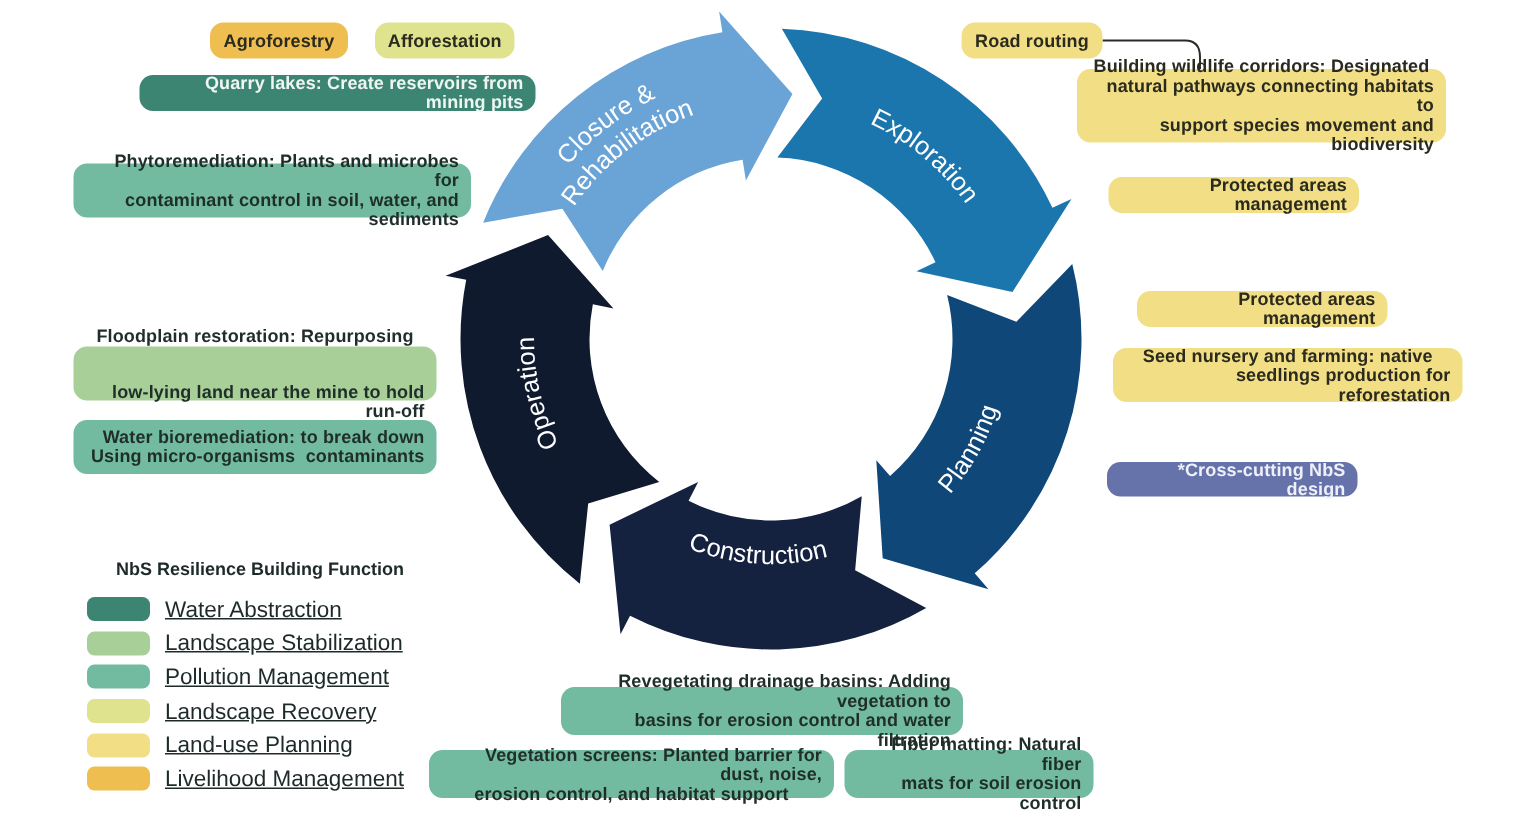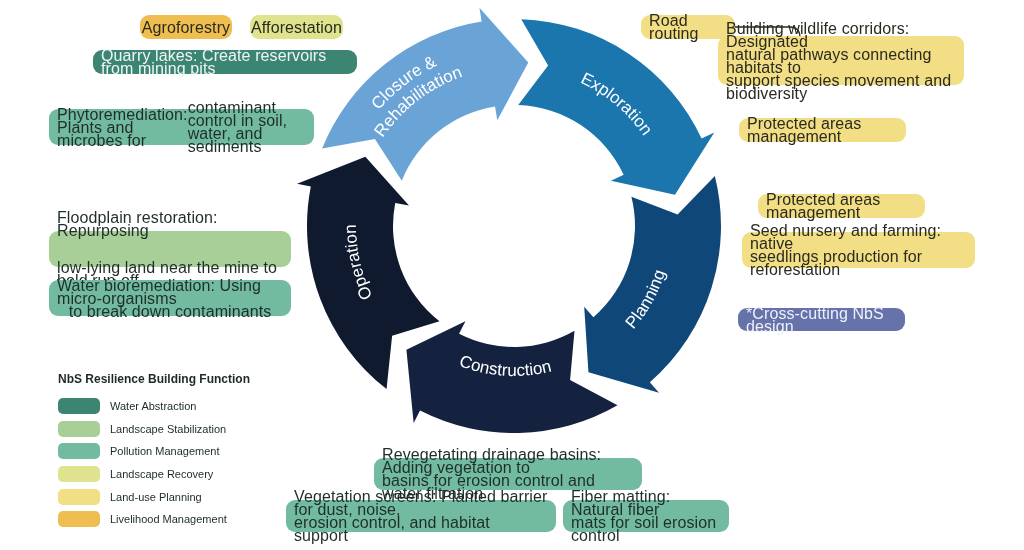--- a/index.html
+++ b/index.html
@@ -1,33 +1,33 @@
 <!DOCTYPE html>
 <html><head>
 <meta charset="utf-8">
 <style>
   html, body { margin: 0; padding: 0; background: #ffffff; }
   body { width: 1024px; height: 550px; position: relative; overflow: hidden;
          font-family: "Liberation Sans", "DejaVu Sans", sans-serif; color: #1e2a2a; }
-  .pill { position: absolute; border-radius: 9px; font-size: 16px; line-height: 13px;
-          text-align: left; display: flex; align-items: center; justify-content: center;
-          box-sizing: border-box; padding: 2px 8px; font-weight: 400; letter-spacing: 0.1px; }
+  .pill { position: absolute; border-radius: 9px; font-size: 12px; line-height: 13px;
+          text-align: right; display: flex; align-items: center; justify-content: center;
+          box-sizing: border-box; padding: 2px 8px; font-weight: 700; letter-spacing: 0.1px; }
   .c-water { background: #3d8573; color: #eef6f3; }
   .c-poll  { background: #72bba0; color: #1f2e2a; }
   .c-stab  { background: #a9cf98; color: #1f2e2a; gap: 24px; }
   .c-recov { background: #dfe38e; color: #2a2a1e; }
   .c-land  { background: #f2df85; color: #2a2a1e; }
   .c-live  { background: #efbe50; color: #2a2a1e; }
   .c-cross { background: #6672aa; color: #eef0fa; }
   #ring { position: absolute; left: 0; top: 0; }
   .legend { position: absolute; left: 58px; top: 372px; }
   .legend-title { font-size: 12px; font-weight: bold; color: #1e2a2a; margin-bottom: 9px; text-align: right; }
   .legend-row { display: flex; align-items: center; height: 22.6px; }
   .swatch { width: 42px; height: 16px; border-radius: 5px; margin-right: 10px; }
-  .legend-label { font-size: 11px; color: #1e2a2a; }
+  .legend-label { font-size: 15px; color: #1e2a2a; text-decoration: underline; }
 </style>
 </head>
 <body>
 
 <svg id="ring" width="1024" height="550">
   <defs>
     <path id="tp-closure" d="M 346.73471350010834 165.12041448803097 A 178 178 0 0 1 498.48627779091686 48.67734373966928"></path>
     <path id="tp-closure2" d="M 365.52856591582645 171.96081735454436 A 158 158 0 0 1 500.22939264587 68.6012377015042"></path>
     <path id="tp-exploration" d="M 535.9893499516904 69.53764513883189 A 158 158 0 0 1 664.2669295746342 177.1753148887583"></path>
     <path id="tp-planning" d="M 593 362.8320137979413 A 158 158 0 0 0 671.9037506690172 220.48587952100485"></path>
@@ -54,37 +54,37 @@
 
 <div class="pill c-live" style="left:140px;top:15px;width:92px;height:24px;">
     <span>Agroforestry</span>
   </div>
 <div class="pill c-recov" style="left:250px;top:15px;width:93px;height:24px;">
     <span>Afforestation</span>
   </div>
 <div class="pill c-water" style="left:81px;top:50px;width:264px;height:24px;margin-left:12px;">
     <span>Quarry lakes: Create reservoirs from mining pits</span>
   </div>
-<div class="pill c-poll" style="left:49px;top:109px;width:265px;height:36px;flex-direction:row;">
+<div class="pill c-poll" style="left:49px;top:109px;width:265px;height:36px;flex-direction:column;">
   <span>Phytoremediation: Plants and microbes for</span>
   <span>contaminant control in soil, water, and sediments</span>
 </div>
 <div class="pill c-stab" style="left:49px;top:231px;width:242px;height:36px;flex-direction:column;">
   <span>Floodplain restoration: Repurposing</span>
   <span>low-lying land near the mine to hold run-off</span>
 </div>
-<div class="pill c-poll" style="left:49px;top:280px;width:242px;height:36px;flex-direction:column;">
+<div class="pill c-poll" style="left:49px;top:280px;width:242px;height:36px;flex-direction:row;">
   <span>Water bioremediation: Using micro-organisms</span>
   <span>to break down contaminants</span>
 </div>
 
 <div class="pill c-land" style="left:641px;top:15px;width:94px;height:24px;">
     <span>Road routing</span>
   </div>
-<div class="pill c-land" style="left:718px;top:36px;width:246px;height:49px;flex-direction:column;">
+<div class="pill c-land" style="left:718px;top:46px;width:246px;height:49px;flex-direction:column;">
   <span>Building wildlife corridors:  Designated</span>
   <span>natural pathways connecting habitats to</span>
   <span>support species movement and biodiversity</span>
 </div>
 <div class="pill c-land" style="left:739px;top:118px;width:167px;height:24px;">
     <span>Protected areas management</span>
   </div>
 <div class="pill c-land" style="left:758px;top:194px;width:167px;height:24px;">
     <span>Protected areas management</span>
   </div>

